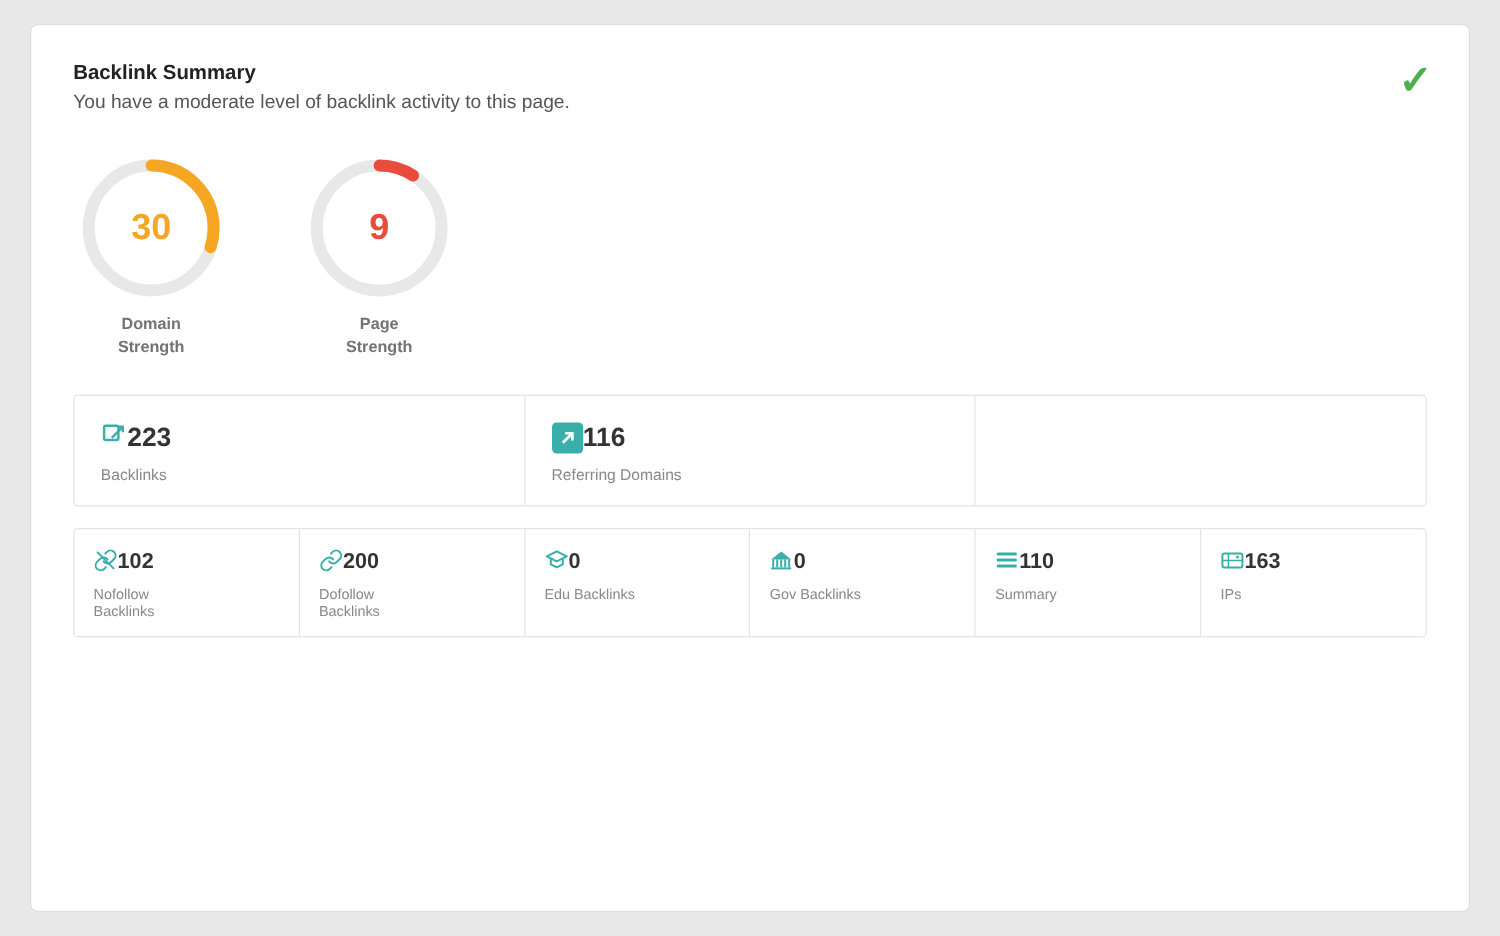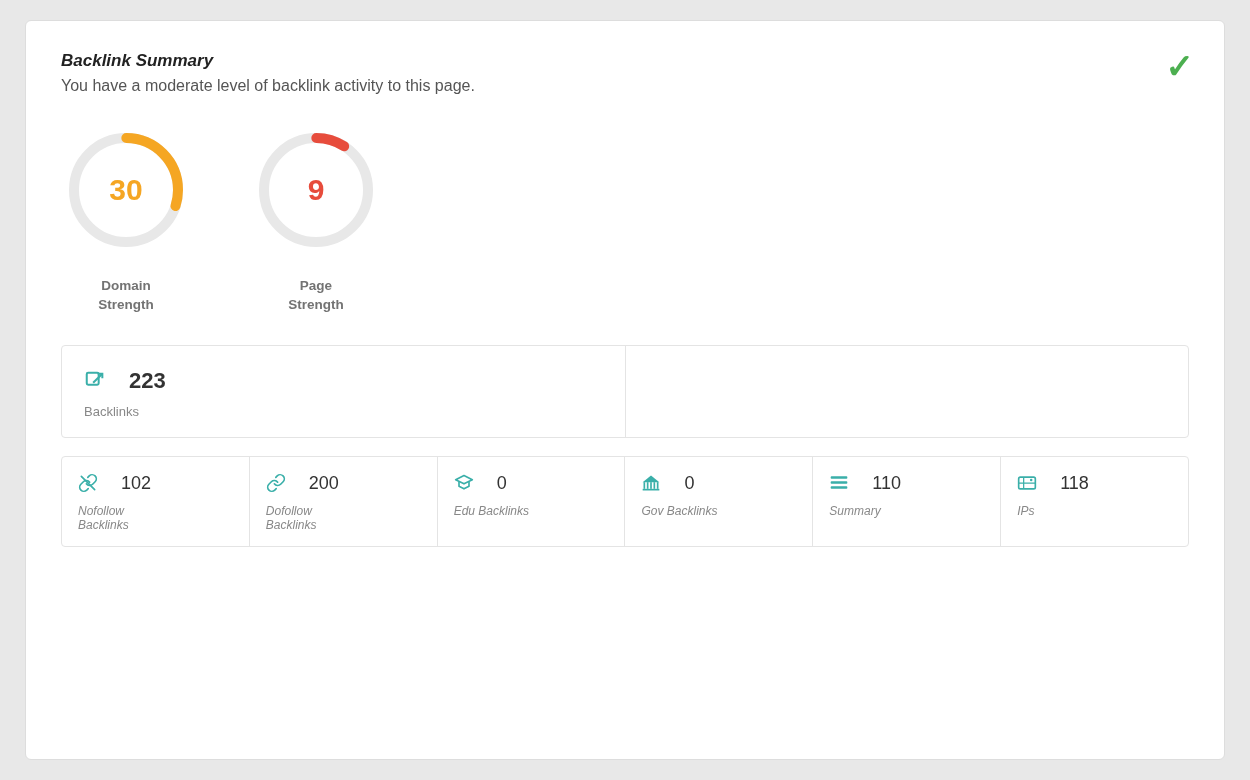--- a/index.html
+++ b/index.html
@@ -18,21 +18,20 @@
       width: 1200px;
       min-height: 740px;
       padding: 30px 35px 30px 35px;
       position: relative;
     }
     .header-title {
       font-size: 17px;
       font-weight: 700;
       color: #222;
       margin-bottom: 6px;
-      font-style: italic;
     }
     .header-subtitle {
       font-size: 16px;
       color: #555;
       margin-bottom: 30px;
     }
     .checkmark-icon {
       position: absolute;
       top: 25px;
       right: 30px;
@@ -44,21 +43,21 @@
     .gauges-row {
       display: flex;
       gap: 60px;
       margin-bottom: 30px;
       align-items: flex-end;
     }
     .gauge-wrapper {
       display: flex;
       flex-direction: column;
       align-items: center;
-      gap: 22px;
+      gap: 6px;
     }
     .gauge-container {
       position: relative;
       width: 130px;
       height: 130px;
     }
     .gauge-container svg {
       width: 130px;
       height: 130px;
     }
@@ -91,22 +90,21 @@
       border-right: 1px solid #e4e4e4;
       display: flex;
       flex-direction: column;
       gap: 8px;
     }
     .stat-cell:last-child {
       border-right: none;
     }
     .stat-top {
       display: flex;
-      align-items: center;
-      gap: 23px;
+      gap: 0;
     }
     .stat-number {
       font-size: 22px;
       font-weight: 600;
       color: #333;
     }
     .stat-label {
       font-size: 13px;
       color: #888;
       margin-top: 2px;
@@ -123,28 +121,27 @@
       font-size: 14px;
       font-weight: 700;
       flex-shrink: 0;
     }
     
     .stat-cell-sm {
       padding: 16px 16px 14px 16px;
     }
     .stat-number-sm {
       font-size: 18px;
-      font-weight: 400;
+      font-weight: 700;
       color: #333;
     }
     .stat-label-sm {
       font-size: 12px;
       color: #888;
       margin-top: 2px;
-      font-style: italic;
     }
     
     .svg-icon {
       width: 22px;
       height: 22px;
       fill: #3aafa9;
       flex-shrink: 0;
     }
     .svg-icon-sm {
       width: 20px;
@@ -199,20 +196,33 @@
         <svg class="svg-icon" viewBox="0 0 24 24">
           <rect x="3" y="3" width="13" height="13" rx="1.5" fill="none" stroke="#3aafa9" stroke-width="2.2"></rect>
           <path d="M10 14L20 4" stroke="#3aafa9" stroke-width="2.2" fill="none"></path>
           <polyline points="15,4 20,4 20,9" stroke="#3aafa9" stroke-width="2.2" fill="none"></polyline>
         </svg>
         <span class="stat-number">223</span>
       </div>
       <div class="stat-label">Backlinks</div>
     </div>
 
+    <div class="stat-cell">
+      <div class="stat-top">
+
+        <div class="icon-teal-bg">
+          <svg width="14" height="14" viewBox="0 0 14 14" fill="none">
+            <polyline points="3,11 11,3" stroke="#fff" stroke-width="2.2" fill="none"></polyline>
+            <polyline points="5,3 11,3 11,9" stroke="#fff" stroke-width="2.2" fill="none"></polyline>
+          </svg>
+        </div>
+        <span class="stat-number">116</span>
+      </div>
+      <div class="stat-label">Referring Domains</div>
+    </div>
 
     <div class="stat-cell" style="flex:1;"></div>
   </div>
 
   <div class="stats-row">
 
     <div class="stat-cell stat-cell-sm">
       <div class="stat-top">
         <svg class="svg-icon-sm" viewBox="0 0 24 24">
           <path d="M10 13a5 5 0 007.54.54l3-3a5 5 0 00-7.07-7.07l-1.72 1.71" stroke="#3aafa9" stroke-width="2" fill="none" stroke-linecap="round"></path>
@@ -275,19 +285,19 @@
     </div>
 
     <div class="stat-cell stat-cell-sm">
       <div class="stat-top">
         <svg class="svg-icon-sm" viewBox="0 0 24 24">
           <rect x="2" y="5" width="20" height="14" rx="2" stroke="#3aafa9" stroke-width="2" fill="none"></rect>
           <line x1="8" y1="5" x2="8" y2="19" stroke="#3aafa9" stroke-width="1.5"></line>
           <line x1="2" y1="12" x2="22" y2="12" stroke="#3aafa9" stroke-width="1.5"></line>
           <circle cx="17" cy="8.5" r="1.5" fill="#3aafa9"></circle>
         </svg>
-        <span class="stat-number-sm">118</span>
+        <span class="stat-number-sm">163</span>
       </div>
       <div class="stat-label-sm">IPs</div>
     </div>
   </div>
 
 </div>
 
 </body></html>

